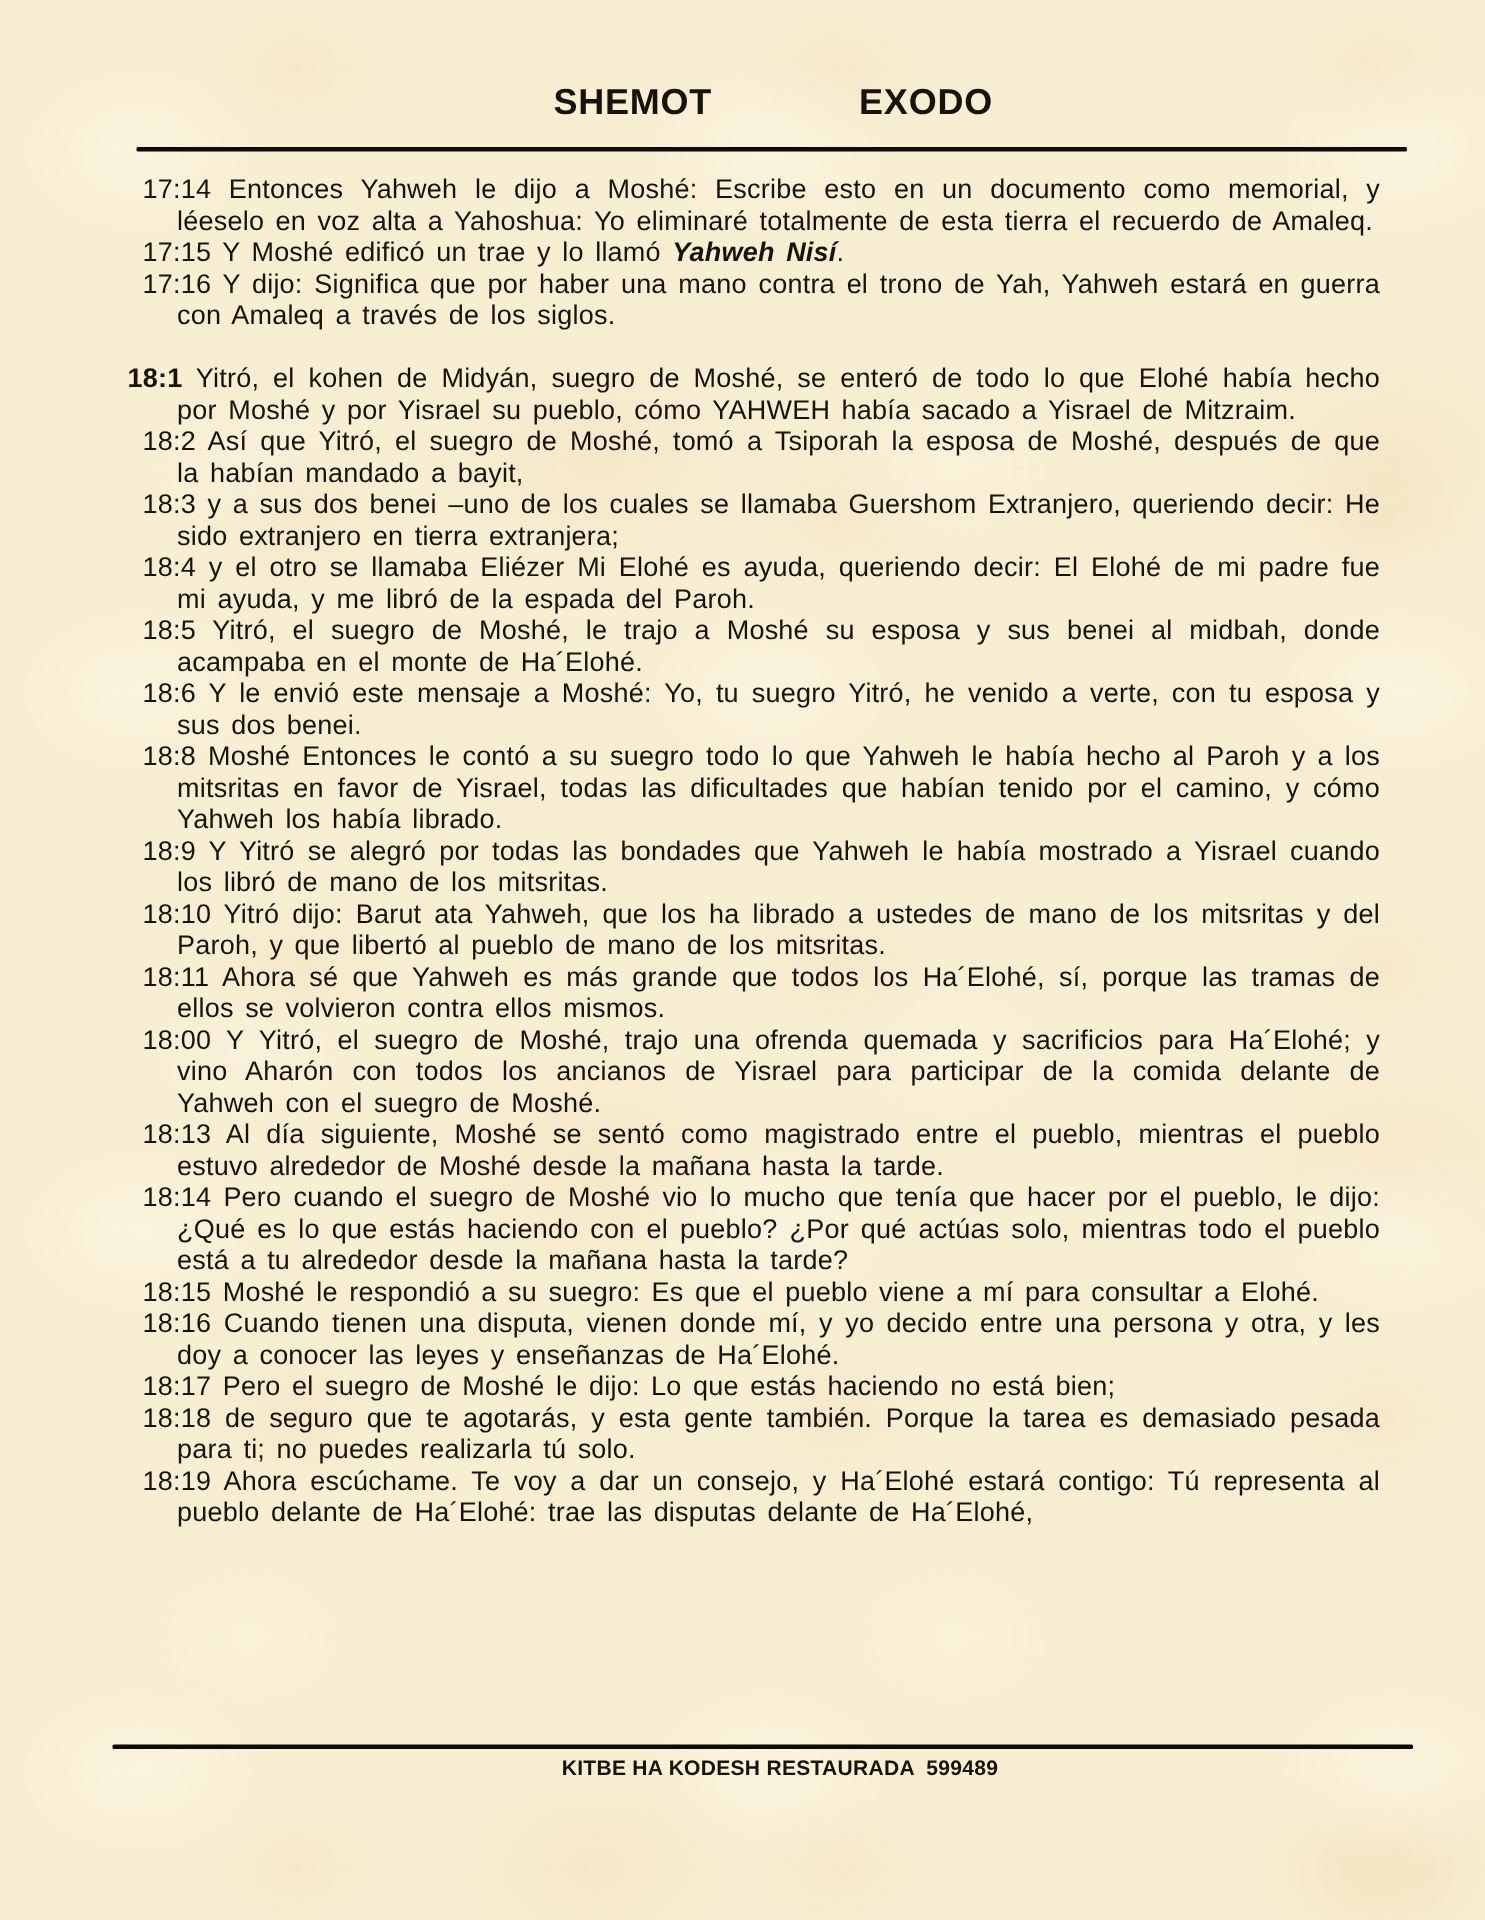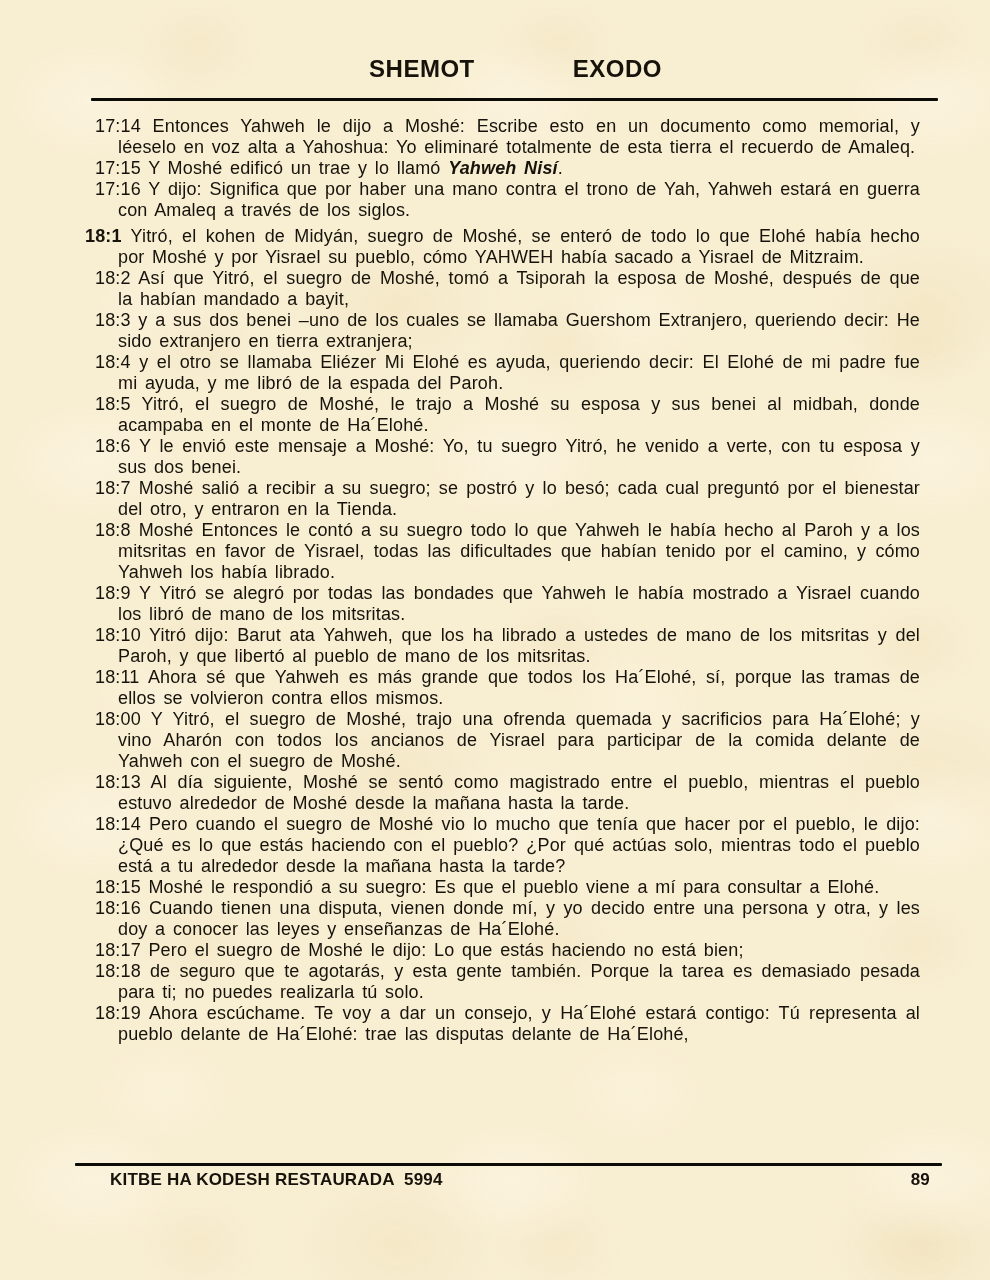--- a/index.html
+++ b/index.html
@@ -36,28 +36,28 @@
     position:absolute;top:116px;left:0;width:970px;
     padding:0 50px 0 118px;box-sizing:border-box;
   }
   .verse{
     margin:0;
     font-size:18px;line-height:21px;
     letter-spacing:0.15px;word-spacing:2.5px;
     text-align:justify;
     text-indent:-23px;
   }
-  .verse.lead{text-indent:-33px;margin-top:5px;}
+  .verse.lead{text-indent:-33px;margin-top:21px;}
   .vnum{font-weight:400;}
   .vnum.strong{font-weight:700;}
   .em-name{font-weight:700;font-style:italic;}
   .footer{
     position:absolute;top:1171px;left:110px;width:820px;
-    display:flex;justify-content:space-between;align-items:flex-start;
-    font-size:17px;font-weight:700;letter-spacing:0.2px;line-height:1.1;
+    display:flex;justify-content:center;align-items:flex-start;
+    font-size:14px;font-weight:700;letter-spacing:0.2px;line-height:1.1;
   }
   .footer .imprint{white-space:pre;}
 </style>
 </head>
 <body>
 
 <div class="page">
 
   <div class="page-header">
     <span class="title">SHEMOT</span>
@@ -69,21 +69,20 @@
   <div class="content" id="verse-list">
       <p class="verse"><span class="vnum">17:14</span> <span class="plain">Entonces Yahweh le dijo a Moshé: Escribe esto en un documento como memorial, y léeselo en voz alta a Yahoshua: Yo eliminaré totalmente de esta tierra el recuerdo de Amaleq.</span></p>
       <p class="verse"><span class="vnum">17:15</span> <span class="plain">Y Moshé edificó un trae y lo llamó </span><span class="em-name">Yahweh Nisí</span><span class="plain">.</span></p>
       <p class="verse"><span class="vnum">17:16</span> <span class="plain">Y dijo: Significa que por haber una mano contra el trono de Yah, Yahweh estará en guerra con Amaleq a través de los siglos.</span></p>
       <p class="verse lead"><span class="vnum strong">18:1</span> <span class="plain">Yitró, el kohen de Midyán, suegro de Moshé, se enteró de todo lo que Elohé había hecho por Moshé y por Yisrael su pueblo, cómo YAHWEH había sacado a Yisrael de Mitzraim.</span></p>
       <p class="verse"><span class="vnum">18:2</span> <span class="plain">Así que Yitró, el suegro de Moshé, tomó a Tsiporah la esposa de Moshé, después de que la habían mandado a bayit,</span></p>
       <p class="verse"><span class="vnum">18:3</span> <span class="plain">y a sus dos benei –uno de los cuales se llamaba Guershom Extranjero, queriendo decir: He sido extranjero en tierra extranjera;</span></p>
       <p class="verse"><span class="vnum">18:4</span> <span class="plain">y el otro se llamaba Eliézer Mi Elohé es ayuda, queriendo decir: El Elohé de mi padre fue mi ayuda, y me libró de la espada del Paroh.</span></p>
       <p class="verse"><span class="vnum">18:5</span> <span class="plain">Yitró, el suegro de Moshé, le trajo a Moshé su esposa y sus benei al midbah, donde acampaba en el monte de Ha´Elohé.</span></p>
       <p class="verse"><span class="vnum">18:6</span> <span class="plain">Y le envió este mensaje a Moshé: Yo, tu suegro Yitró, he venido a verte, con tu esposa y sus dos benei.</span></p>
-      <p class="verse"><span class="vnum">18:7</span> <span class="plain">Moshé salió a recibir a su suegro; se postró y lo besó; cada cual preguntó por el bienestar del otro, y entraron en la Tienda.</span></p>
       <p class="verse"><span class="vnum">18:8</span> <span class="plain">Moshé Entonces le contó a su suegro todo lo que Yahweh le había hecho al Paroh y a los mitsritas en favor de Yisrael, todas las dificultades que habían tenido por el camino, y cómo Yahweh los había librado.</span></p>
       <p class="verse"><span class="vnum">18:9</span> <span class="plain">Y Yitró se alegró por todas las bondades que Yahweh le había mostrado a Yisrael cuando los libró de mano de los mitsritas.</span></p>
       <p class="verse"><span class="vnum">18:10</span> <span class="plain">Yitró dijo: Barut ata Yahweh, que los ha librado a ustedes de mano de los mitsritas y del Paroh, y que libertó al pueblo de mano de los mitsritas.</span></p>
       <p class="verse"><span class="vnum">18:11</span> <span class="plain">Ahora sé que Yahweh es más grande que todos los Ha´Elohé, sí, porque las tramas de ellos se volvieron contra ellos mismos.</span></p>
       <p class="verse"><span class="vnum">18:00</span> <span class="plain">Y Yitró, el suegro de Moshé, trajo una ofrenda quemada y sacrificios para Ha´Elohé; y vino Aharón con todos los ancianos de Yisrael para participar de la comida delante de Yahweh con el suegro de Moshé.</span></p>
       <p class="verse"><span class="vnum">18:13</span> <span class="plain">Al día siguiente, Moshé se sentó como magistrado entre el pueblo, mientras el pueblo estuvo alrededor de Moshé desde la mañana hasta la tarde.</span></p>
       <p class="verse"><span class="vnum">18:14</span> <span class="plain">Pero cuando el suegro de Moshé vio lo mucho que tenía que hacer por el pueblo, le dijo: ¿Qué es lo que estás haciendo con el pueblo? ¿Por qué actúas solo, mientras todo el pueblo está a tu alrededor desde la mañana hasta la tarde?</span></p>
       <p class="verse"><span class="vnum">18:15</span> <span class="plain">Moshé le respondió a su suegro: Es que el pueblo viene a mí para consultar a Elohé.</span></p>
       <p class="verse"><span class="vnum">18:16</span> <span class="plain">Cuando tienen una disputa, vienen donde mí, y yo decido entre una persona y otra, y les doy a conocer las leyes y enseñanzas de Ha´Elohé.</span></p>
       <p class="verse"><span class="vnum">18:17</span> <span class="plain">Pero el suegro de Moshé le dijo: Lo que estás haciendo no está bien;</span></p>

